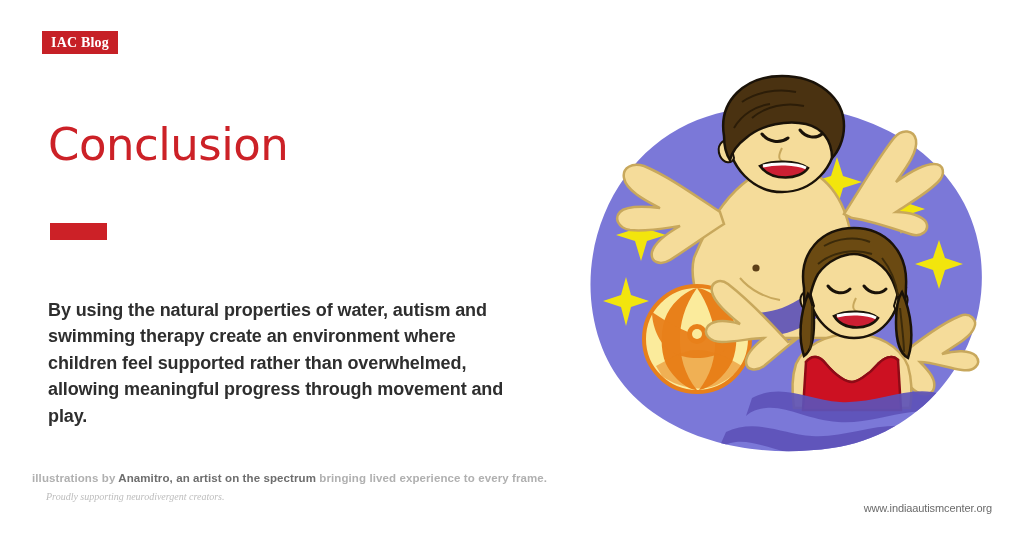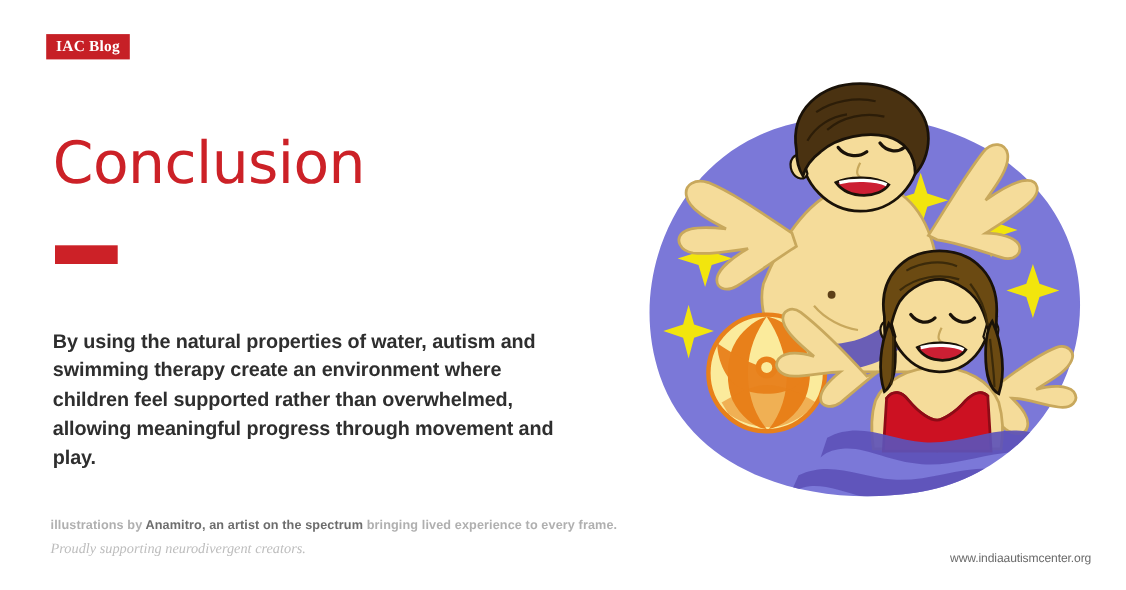--- a/index.html
+++ b/index.html
@@ -36,21 +36,21 @@
     letter-spacing: 0.2px;
     line-height: 1;
     box-sizing: border-box;
   }
 
   
   #headline {
     position: absolute;
     left: 48px;
     top: 122px;
-    font-size: 53px;
+    font-size: 45px;
     font-weight: normal;
     color: #cc2127;
     letter-spacing: -0.5px;
     line-height: 1;
     margin: 0;
     font-family: "DejaVu Sans", sans-serif;
   }
   #rule {
     position: absolute;
     left: 50px;
@@ -69,36 +69,36 @@
     font-size: 18px;
     font-weight: bold;
     line-height: 1.47;
     color: #2e2e2e;
     letter-spacing: -0.1px;
   }
 
   
   #credit-line {
     position: absolute;
-    left: 46px;
+    left: 32px;
     top: 472px;
     font-size: 11.5px;
     font-weight: bold;
     color: #b0b0b0;
     letter-spacing: 0.1px;
     white-space: nowrap;
   }
   #credit-line .strong { color: #6d6d6d; }
   #credit-sub {
     position: absolute;
     left: 46px;
     top: 491px;
     font-family: "Liberation Serif", serif;
     font-style: italic;
-    font-size: 13px;
+    font-size: 10px;
     color: #bdbdbd;
     white-space: nowrap;
   }
   #site-url {
     position: absolute;
     right: 24px;
     top: 502px;
     font-size: 11px;
     font-weight: normal;
     color: #6a6a6a;

